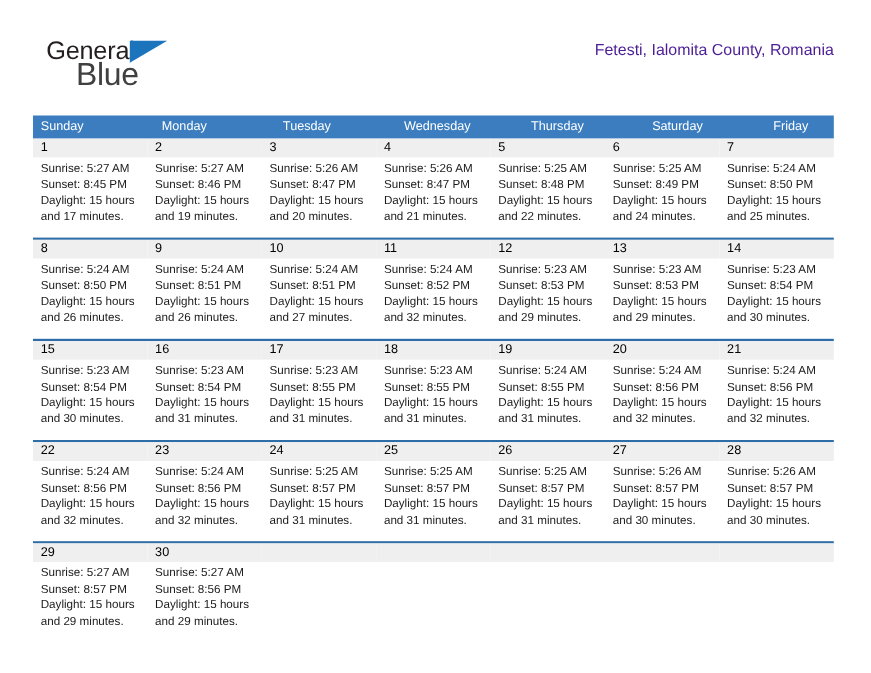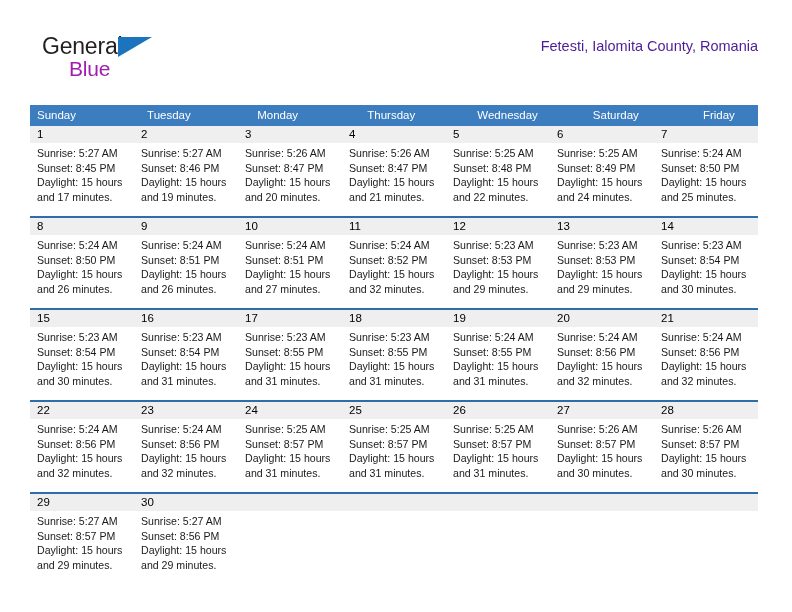--- a/index.html
+++ b/index.html
@@ -38,22 +38,22 @@
   }
   .logo-general {
     font-size: 23px;
     color: #231f20;
     letter-spacing: -0.2px;
     line-height: 25px;
     display: block;
     height: 25px;
   }
   .logo-blue {
-    font-size: 21px;
-    color: #a21caf;
+    font-size: 29px;
+    color: #404040;
     letter-spacing: -0.2px;
     line-height: 25px;
     display: block;
     margin-left: 27px;
     margin-top: -3px;
   }
   .logo-triangle {
     position: absolute;
     left: 76px;
     top: 3px;
@@ -164,24 +164,24 @@
 
     <div class="title-block">
       <div class="cal-subtitle">Fetesti, Ialomita County, Romania</div>
     </div>
 
   </div>
 
   <div class="calendar">
     <div class="weekdays">
         <div class="weekday">Sunday</div>
+        <div class="weekday">Monday</div>
         <div class="weekday">Tuesday</div>
-        <div class="weekday">Monday</div>
+        <div class="weekday">Wednesday</div>
         <div class="weekday">Thursday</div>
-        <div class="weekday">Wednesday</div>
         <div class="weekday">Saturday</div>
         <div class="weekday">Friday</div>
       </div>
     <div id="weeks-container">
         <div class="week">
           <div class="day">
             <div class="day-inner">
               <div class="day-num-bar">1</div>
               <div class="day-info">
                 <div>Sunrise: 5:27 AM</div>

